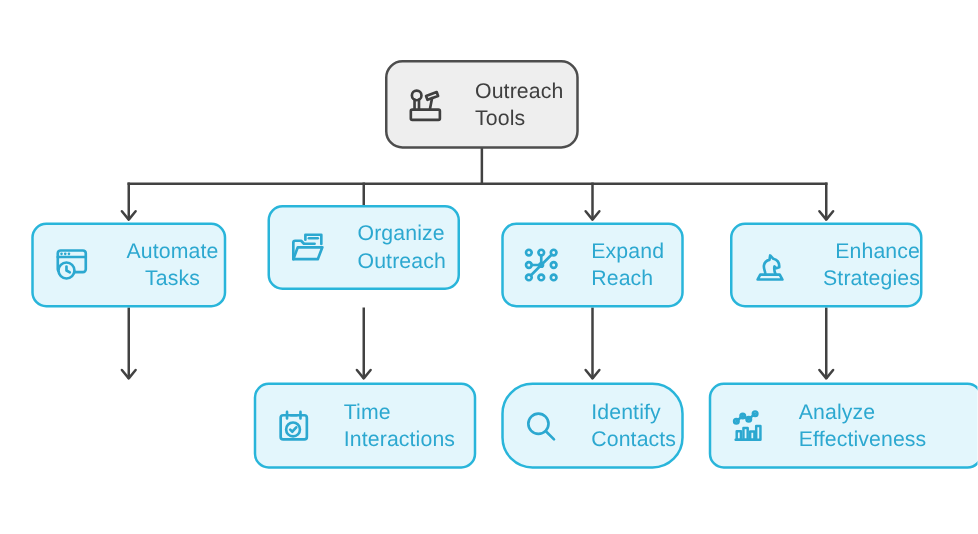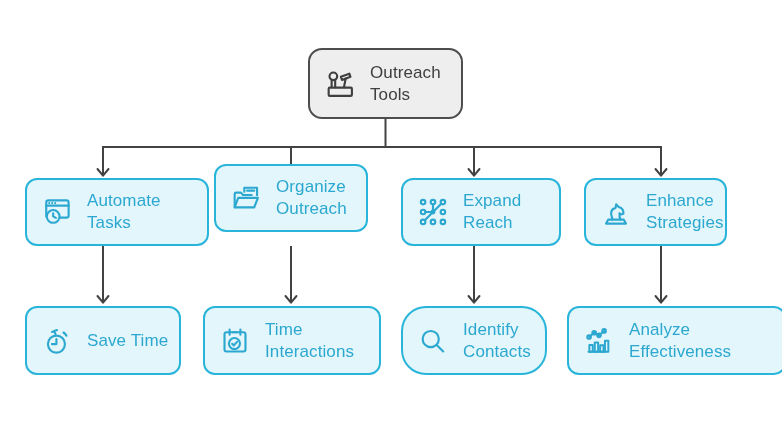--- a/index.html
+++ b/index.html
@@ -23,21 +23,21 @@
     background:var(--canvas-bg);
     overflow:hidden;
   }
   .connectors{
     position:absolute;left:0;top:0;z-index:0;
   }
   .node{
     position:absolute;z-index:1;
     box-sizing:border-box;
     display:flex;align-items:center;
-    gap:13px;padding-left:13px;padding-right:0;
+    gap:23px;padding-left:13px;padding-right:0;
     border-radius:12px;
     border:2px solid var(--node-border);
     background:var(--node-fill);
     color:var(--node-text);
   }
   .node .label{
     font-size:17px;line-height:22px;font-weight:500;
     letter-spacing:.1px;
   }
   .node .icon{display:flex;flex:0 0 auto;}
@@ -89,21 +89,21 @@
         <circle cx="7.3" cy="6.6" r="2.7"></circle>
         <path d="M6.1 9 V14.3 M8.6 9 V14.3"></path>
         <path d="M12.6 6.9 L18.6 4.7 L19.4 6.9 L13.4 9.1 Z"></path>
         <path d="M16 8.1 L14.8 14.3"></path>
         <rect x="4" y="14.6" width="16.4" height="5.8" rx="0.8"></rect>
       </svg>
     </span>
     <span class="label">Outreach Tools</span>
   </div>
 
-  <div class="node" style="left:25px;top:178px;width:184px;height:68px;">
+  <div class="node" style="left:25px;top:178px;width:156px;height:68px;text-align:center;">
     <span class="icon">
       <svg viewBox="0 0 24 24" stroke="currentColor" fill="none" stroke-width="1.5" stroke-linecap="round" stroke-linejoin="round">
         <rect x="4.4" y="3.8" width="15.8" height="12.2" rx="1.6"></rect>
         <path d="M4.4 7.5 H20.2"></path>
         <path d="M6.5 5.7 h0.01 M8.6 5.7 h0.01 M10.7 5.7 h0.01"></path>
         <circle cx="9.3" cy="15.1" r="4.5" style="fill:var(--node-fill)"></circle>
         <path d="M9.3 12.9 V15.1 L11.2 16.2"></path>
       </svg>
     </span>
     <span class="label">Automate Tasks</span>
@@ -114,59 +114,48 @@
       <svg viewBox="0 0 24 24" stroke="currentColor" fill="none" stroke-width="1.5" stroke-linecap="round" stroke-linejoin="round">
         <path d="M10.8 7.6 V4.8 H19.8 V10"></path>
         <path d="M12.8 6.8 H17.8"></path>
         <path d="M4 18.6 V9.2 C4 8.6 4.4 8.2 5 8.2 H8.4 L10 9.9 H16"></path>
         <path d="M4 18.6 L6.5 11.9 H20.4 L17.8 18.6 Z"></path>
       </svg>
     </span>
     <span class="label">Organize Outreach</span>
   </div>
 
-  <div class="node" style="left:401px;top:178px;width:160px;height:68px;">
+  <div class="node" style="left:401px;top:178px;width:146px;height:68px;">
     <span class="icon">
       <svg viewBox="0 0 24 24" stroke="currentColor" fill="none" stroke-width="1.5" stroke-linecap="round" stroke-linejoin="round">
         <circle cx="5" cy="5" r="1.6"></circle>
           <circle cx="12" cy="5" r="1.6"></circle>
           <circle cx="19" cy="5" r="1.6"></circle>
         <circle cx="5" cy="12" r="1.6"></circle>
           <circle cx="19" cy="12" r="1.6"></circle>
         <circle cx="5" cy="19" r="1.6"></circle>
           <circle cx="12" cy="19" r="1.6"></circle>
           <circle cx="19" cy="19" r="1.6"></circle>
         <path d="M6.6 12 L12 12 M12 12 L17.8 6.2 M12 12 L12 6.6 M12 12 L6.2 17.8"></path>
         <circle cx="12" cy="12" r="1" fill="currentColor"></circle>
       </svg>
     </span>
     <span class="label">Expand Reach</span>
   </div>
 
-  <div class="node" style="left:584px;top:178px;width:143px;height:68px;">
+  <div class="node" style="left:584px;top:178px;width:154px;height:68px;text-align:right;">
     <span class="icon">
       <svg viewBox="0 0 24 24" stroke="currentColor" fill="none" stroke-width="1.5" stroke-linecap="round" stroke-linejoin="round">
         <path d="M6.5 17.4 H17.5 L19 20.2 H5 Z"></path>
         <path d="M9.4 17.4 C9.4 15 8.2 14.3 8.6 12.2 C8.9 10.6 10.1 9.4 11.7 9.1 L12.1 6.6 L13.9 8.5 C16.2 9.1 17.4 11 17.2 13.3 L15.5 13.8 L14.5 12.8 C14.2 14.5 14.6 16.1 15.2 17.4"></path>
       </svg>
     </span>
     <span class="label">Enhance Strategies</span>
   </div>
 
-  <div class="node" style="left:25px;top:306px;width:156px;height:69px;">
-    <span class="icon">
-      <svg viewBox="0 0 24 24" stroke="currentColor" fill="none" stroke-width="1.5" stroke-linecap="round" stroke-linejoin="round">
-        <circle cx="11.6" cy="14.2" r="6"></circle>
-        <path d="M11.6 14.2 H8.4 M11.6 14.2 V10.6"></path>
-        <path d="M10.9 7.2 L10 4.9 M8.5 5.6 L12 4.3"></path>
-        <path d="M16.6 6 C17.5 6.6 18.2 7.4 18.7 8.3"></path>
-      </svg>
-    </span>
-    <span class="label nowrap">Save Time</span>
-  </div>
 
   <div class="node" style="left:203px;top:306px;width:178px;height:69px;">
     <span class="icon">
       <svg viewBox="0 0 24 24" stroke="currentColor" fill="none" stroke-width="1.5" stroke-linecap="round" stroke-linejoin="round">
         <rect x="4.6" y="5.8" width="14.8" height="13.6" rx="1.4"></rect>
         <path d="M8.2 3.9 V7.6 M15.8 3.9 V7.6 M10.4 5.8 H13.6"></path>
         <circle cx="11.6" cy="13.8" r="3.9"></circle>
         <path d="M10 13.9 L11.2 15.1 L13.4 12.6"></path>
       </svg>
     </span>

